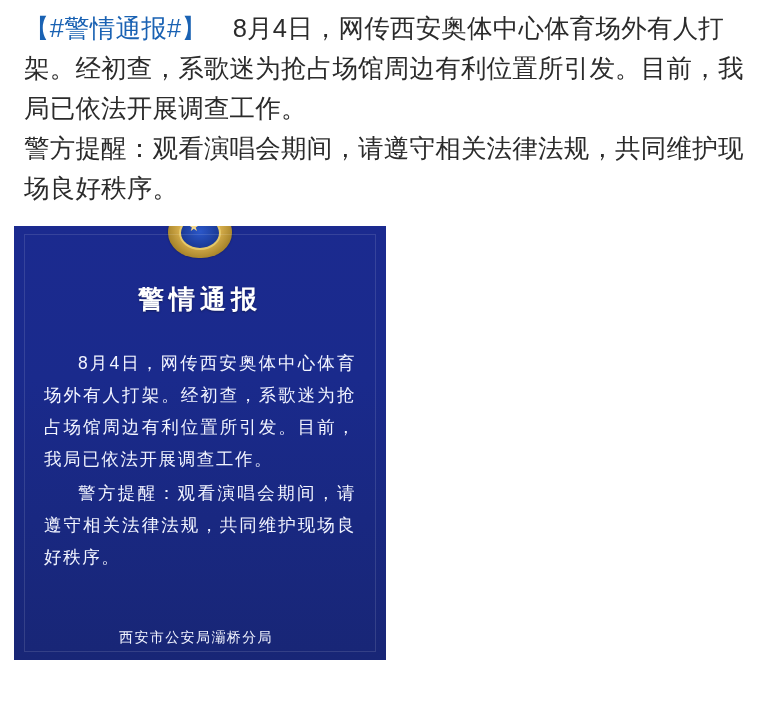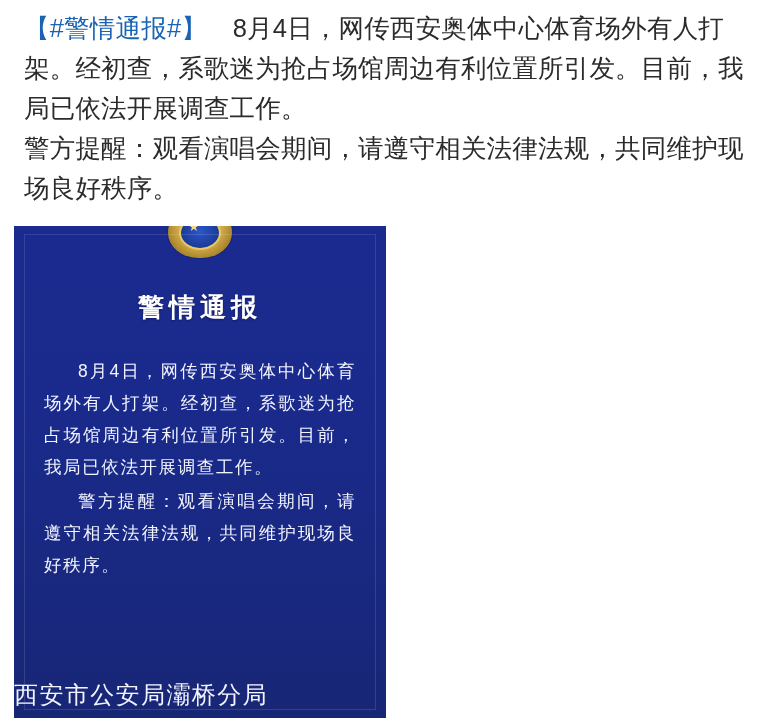--- a/index.html
+++ b/index.html
@@ -29,26 +29,26 @@
   }
   .hashtag {
     color: #1a62b3;
   }
   .card-wrap {
     padding: 18px 14px 0 14px;
     box-sizing: border-box;
   }
   .notice-card {
     width: 372px;
-    height: 492px;
+    height: 434px;
     background: linear-gradient(180deg, #1b2a8f 0%, #1a2a8c 35%, #182676 100%);
     position: relative;
     overflow: hidden;
     box-sizing: border-box;
-    padding: 12px 30px;
+    padding: 4px 30px;
     color: #ffffff;
   }
   .notice-card::after {
     content: "";
     position: absolute;
     left: 10px; right: 10px; top: 8px; bottom: 8px;
     border: 1px solid rgba(255,255,255,0.12);
     pointer-events: none;
   }
   .emblem {
@@ -119,21 +119,22 @@
     margin-top: 2px;
   }
   .indent {
     text-indent: 34px;
   }
   .card-footer {
     position: absolute;
     left: 0;
     right: 8px;
     bottom: 8px;
-    font-size: 24px;
+    text-align: center;
+    font-size: 14px;
     line-height: 30px;
     letter-spacing: 1.4px;
     color: #f2f4ff;
   }
 </style>
 </head>
 <body>
 
 <div class="post">
   <div class="post-text">

